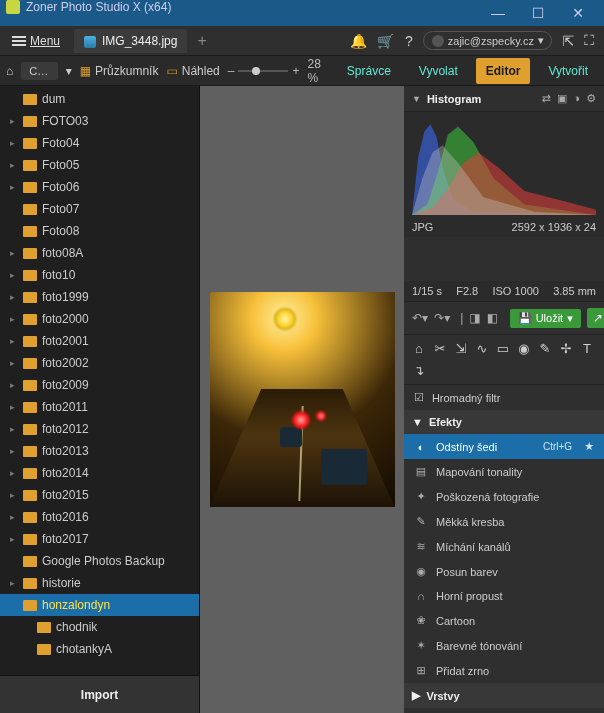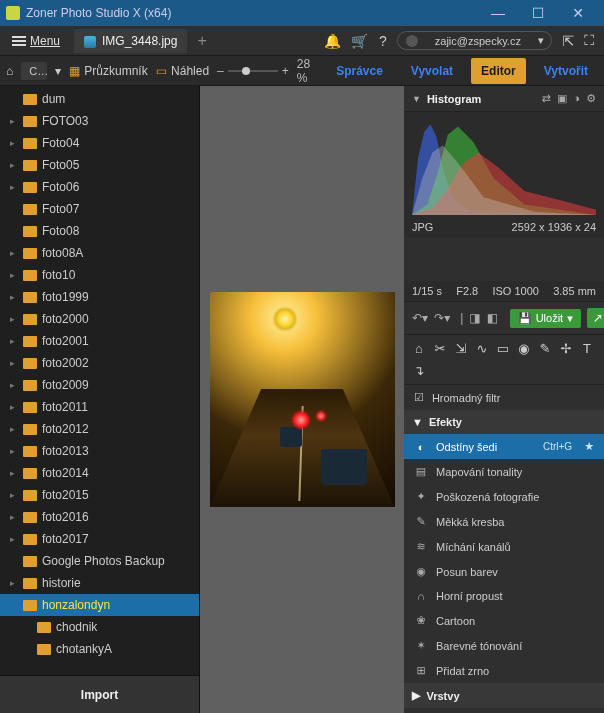--- a/index.html
+++ b/index.html
@@ -1,48 +1,48 @@
 <!DOCTYPE html>
 <html><head>
 <meta charset="utf-8">
 <style>
   * { margin: 0; padding: 0; box-sizing: border-box; font-family: "Segoe UI", Tahoma, sans-serif; }
   body { width: 604px; height: 713px; background: #2a2a2a; color: #bbb; font-size: 12px; overflow: hidden; }
 
   
-  .titlebar { height: 26px; background: #1b5a88; display: flex; align-items: center; padding: 0 6px; color: #cce; }
+  .titlebar { height: 26px; background: #1b5a88; display: flex; padding: 0 6px; color: #cce; }
   .titlebar .app-icon { width: 14px; height: 14px; background: #c8d642; border-radius: 2px; margin-right: 6px; }
   .titlebar .title { flex: 1; font-size: 12px; }
   .titlebar .winbtn { width: 40px; height: 26px; display: flex; align-items: center; justify-content: center; color: #cce; font-size: 14px; }
 
   
   .menubar { height: 30px; background: #2f2f2f; display: flex; align-items: center; padding: 0 4px; border-bottom: 1px solid #1a1a1a; }
   .menu-btn { display: flex; align-items: center; gap: 4px; padding: 4px 8px; color: #ddd; }
   .menu-btn .ham { width: 14px; display: flex; flex-direction: column; gap: 2px; }
   .menu-btn .ham span { height: 2px; background: #ddd; }
   .tab { display: flex; align-items: flex-end; gap: 6px; background: #3b3b3b; padding: 5px 10px; margin-left: 6px; border-radius: 3px 3px 0 0; }
   .tab .ficon { width: 12px; height: 12px; background: linear-gradient(#4bb3e0,#2a7aa8); border-radius: 2px; }
   .tab span { color: #eee; }
   .tab-add { margin-left: 10px; color: #888; font-size: 16px; }
   .menubar .right { margin-left: auto; display: flex; align-items: center; gap: 10px; padding-right: 6px; }
   .right .icon { color: #ccc; font-size: 14px; }
-  .user { display: flex; align-items: center; gap: 17px; border: 1px solid #555; border-radius: 10px; padding: 2px 8px; font-size: 11px; color: #ccc; }
+  .user { display: flex; align-items: center; gap: 4px; border: 1px solid #555; border-radius: 10px; padding: 2px 8px; font-size: 11px; color: #ccc; }
   .user .av { width: 12px; height: 12px; background: #555; border-radius: 50%; display:inline-block; }
 
   
   .toolbar { height: 30px; background: #2a2a2a; display: flex; align-items: center; padding: 0 6px; gap: 8px; border-bottom: 1px solid #1a1a1a; }
   .tbtn { color: #ccc; font-size: 12px; }
   .path { background: #3a3a3a; padding: 3px 8px; border-radius: 2px; color: #ccc; font-size: 11px; max-width: 140px; overflow: hidden; white-space: nowrap; text-overflow: ellipsis; }
   .tool-item { display: flex; align-items: center; gap: 4px; color: #ccc; }
   .tool-item .ti-icon { font-size: 12px; color: #e0a030; }
   .zoom-slider { display: flex; align-items: center; gap: 4px; }
   .slider-track { width: 50px; height: 2px; background: #555; position: relative; }
   .slider-thumb { width: 8px; height: 8px; background: #ccc; border-radius: 50%; position: absolute; left: 14px; top: -3px; }
   .toolbar .spacer { flex: 1; }
-  .mode-btn { padding: 6px 10px; color: #3b82f6; font-size: 12px; font-weight: bold; }
+  .mode-btn { padding: 6px 10px; color: #5eead4; font-size: 12px; }
   .mode-btn.active { background: #e0a030; color: #1a1a1a; font-weight: bold; border-radius: 2px; }
 
   
   .main { display: flex; height: calc(713px - 26px - 30px - 30px); }
 
   
   .sidebar { width: 200px; background: #1f1f1f; display: flex; flex-direction: column; border-right: 1px solid #111; }
   .tree { flex: 1; overflow-y: auto; padding: 2px 0; }
   .tree-item { display: flex; align-items: center; height: 22px; padding-left: 10px; gap: 5px; color: #ccc; font-size: 12px; cursor: default; }
   .tree-item .arrow { width: 8px; color: #777; font-size: 9px; }

